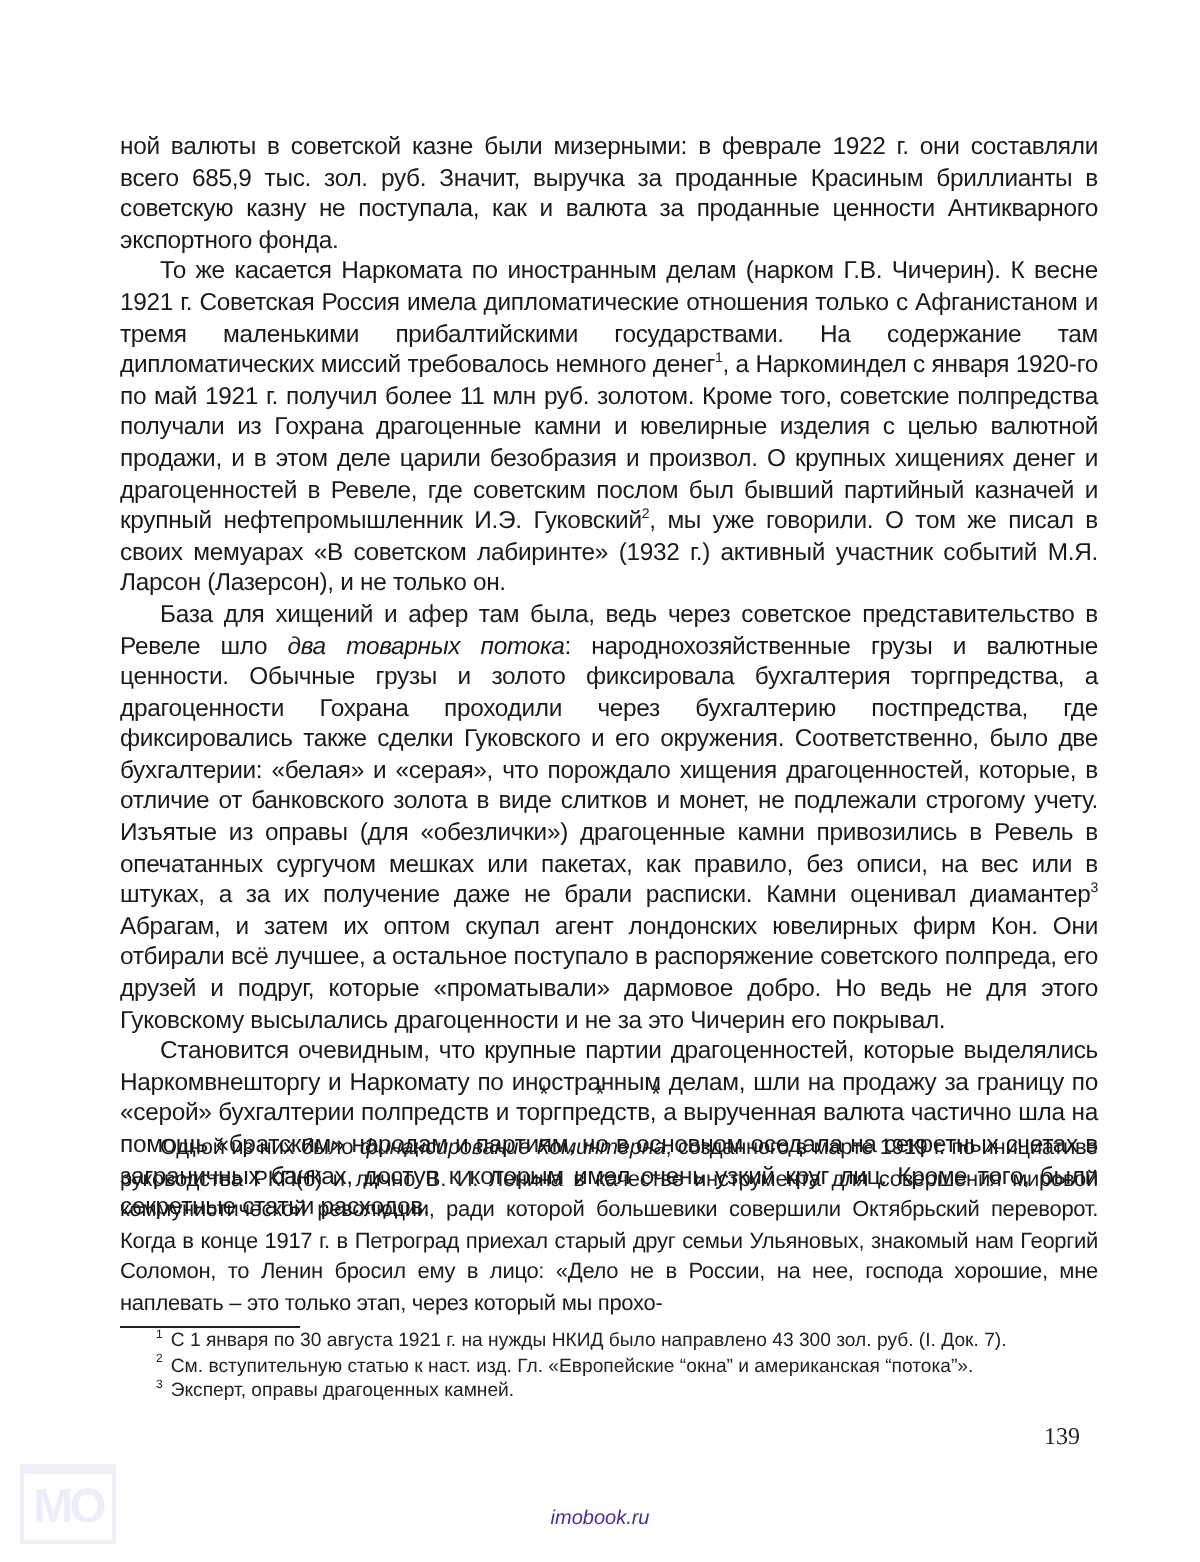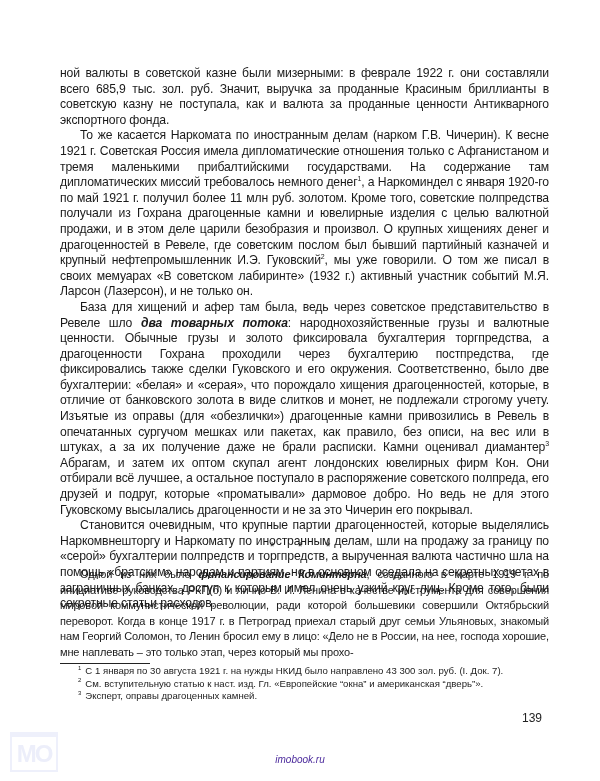--- a/index.html
+++ b/index.html
@@ -3,32 +3,32 @@
 <meta charset="utf-8">
 <style>
   html, body { margin:0; padding:0; background:#ffffff; }
   body { width:600px; height:781px; position:relative; overflow:hidden;
          font-family:"Liberation Sans", "DejaVu Sans", sans-serif; color:#1a1a1a; }
   .page { position:absolute; left:0; top:0; width:600px; height:592px; }
   .body-text { position:absolute; left:60px; width:489px; top:66px;
                font-size:12.2px; line-height:15.6px; text-align:justify; letter-spacing:-0.15px; }
   .body-text p { margin:0; text-indent:0; }
   .body-text p.indent { text-indent:20px; }
-  .body-text b i, .bi { font-weight:bold; font-style:italic; }
+  .body-text b i, .bi { font-weight:normal; font-style:italic; }
   sup { font-size:7px; line-height:0; vertical-align:super; }
   .asterisks { position:absolute; left:0; width:600px; top:540px; text-align:center;
                font-size:12px; letter-spacing:10px; padding-left:10px; box-sizing:border-box; }
   .body-text2 { position:absolute; left:60px; width:489px; top:567px;
                 font-size:11px; line-height:15.6px; text-align:justify; letter-spacing:-0.15px; }
   .body-text2 p { margin:0; text-indent:20px; }
   .fn-rule { position:absolute; left:60px; top:663px; width:90px; border-top:1px solid #222; }
   .footnotes { position:absolute; left:78px; top:665px; width:470px; font-size:9.6px; line-height:12.5px; color:#222; }
   .footnotes div { white-space:nowrap; }
   .footnotes sup { font-size:6px; margin-right:4px; }
-  .page-number { position:absolute; left:522px; top:711px; font-size:12px; color:#222; }
+  .page-number { position:absolute; left:522px; top:711px; font-size:12px; color:#222;font-family:Liberation Serif, serif; }
   .site { position:absolute; left:0; width:600px; top:754px; text-align:center;
           font-size:10px; font-style:italic; color:#4b2a9c; }
   .logo { position:absolute; left:10px; top:732px; width:48px; height:40px;
           border:2px solid #eef0fb; border-top:5px solid #eef0fb; box-sizing:border-box;
           display:flex; align-items:center; justify-content:center; }
   .logo span { font-size:24px; font-weight:bold; color:#eceefa; letter-spacing:-2px; }
 </style>
 </head>
 <body>
 
@@ -44,21 +44,21 @@
   <div class="asterisks">* * *</div>
 
   <div class="body-text2">
     <p><span>Одной из них было </span><span class="bi">финансирование Коминтерна</span><span>, созданного в марте 1919 г. по инициативе руководства РКП(б) и лично В. И. Ленина в качестве инструмента для совершения мировой коммунистической революции, ради которой большевики совершили Октябрьский переворот. Когда в конце 1917 г. в Петроград приехал старый друг семьи Ульяновых, знакомый нам Георгий Соломон, то Ленин бросил ему в лицо: «Дело не в России, на нее, господа хорошие, мне наплевать – это только этап, через который мы прохо-</span></p>
   </div>
 
   <div class="fn-rule"></div>
 
   <div class="footnotes">
     <div><sup>1</sup><span>С 1 января по 30 августа 1921 г. на нужды НКИД было направлено 43 300 зол. руб. (I. Док. 7).</span></div>
-    <div><sup>2</sup><span>См. вступительную статью к наст. изд. Гл. «Европейские “окна” и американская “дверь”».</span></div>
+    <div><sup>2</sup><span>См. вступительную статью к наст. изд. Гл. «Европейские “окна” и американская “потока”».</span></div>
     <div><sup>3</sup><span>Эксперт, оправы драгоценных камней.</span></div>
   </div>
 
   <div class="page-number">139</div>
 
   <div class="logo">
       <span>МО</span>
     </div>
 
   <div class="site">imobook.ru</div>

